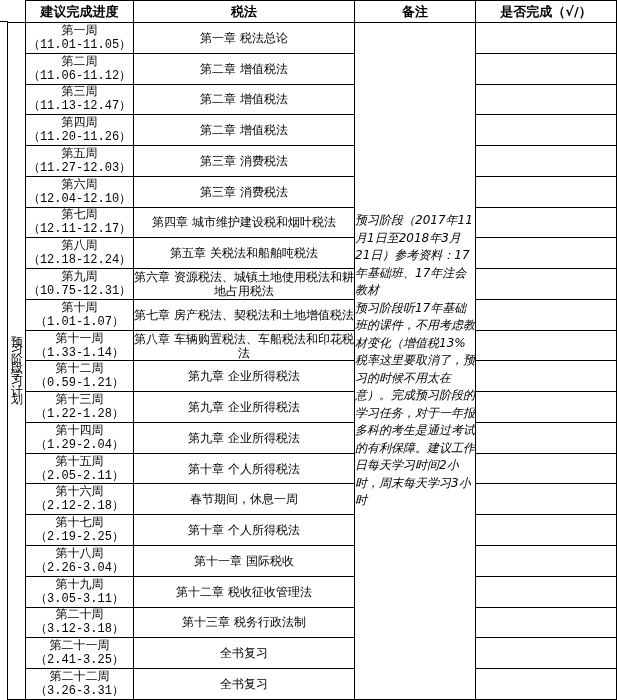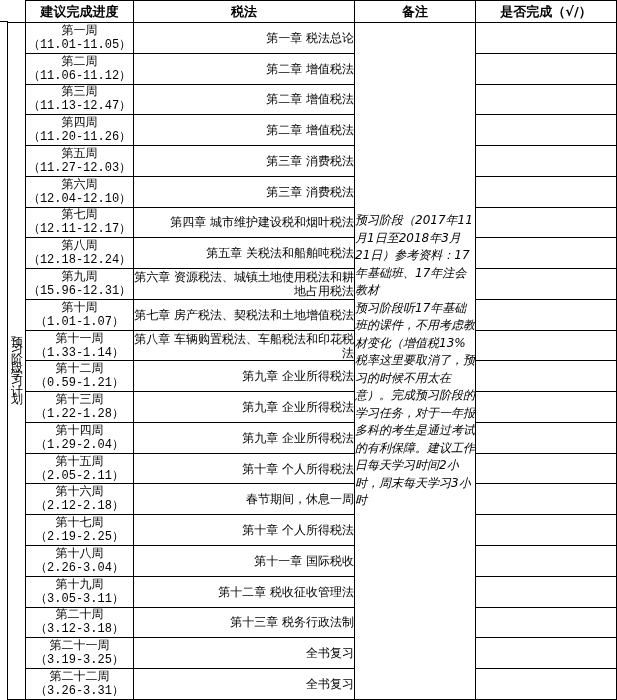--- a/index.html
+++ b/index.html
@@ -41,21 +41,21 @@
     background: transparent;
   }
   td.week-cell {
     text-align: center;
     vertical-align: middle;
     font-size: 12px;
     line-height: 14px;
     font-family: Liberation Mono, monospace;
   }
   td.content-cell {
-    text-align: right;
+    text-align: center;
     vertical-align: middle;
     font-size: 12px;
     line-height: 14px;
     padding-left: 2px;
     padding-right: 2px;
   }
   td.done-cell {
     background: #fff;
   }
   td.stage-cell {
@@ -178,21 +178,21 @@
         <td class="week-cell">
           <div>第八周</div>
           <div>（12.18-12.24）</div>
         </td>
         <td class="content-cell">第五章 关税法和船舶吨税法</td>
         <td class="done-cell"></td>
       </tr>
       <tr>
         <td class="week-cell">
           <div>第九周</div>
-          <div>（15.96-12.31）</div>
+          <div>（10.75-12.31）</div>
         </td>
         <td class="content-cell">第六章 资源税法、城镇土地使用税法和耕地占用税法</td>
         <td class="done-cell"></td>
       </tr>
       <tr>
         <td class="week-cell">
           <div>第十周</div>
           <div>（1.01-1.07）</div>
         </td>
         <td class="content-cell">第七章 房产税法、契税法和土地增值税法</td>
@@ -274,21 +274,21 @@
         <td class="week-cell">
           <div>第二十周</div>
           <div>（3.12-3.18）</div>
         </td>
         <td class="content-cell">第十三章 税务行政法制</td>
         <td class="done-cell"></td>
       </tr>
       <tr>
         <td class="week-cell">
           <div>第二十一周</div>
-          <div>（3.19-3.25）</div>
+          <div>（2.41-3.25）</div>
         </td>
         <td class="content-cell">全书复习</td>
         <td class="done-cell"></td>
       </tr>
       <tr>
         <td class="week-cell">
           <div>第二十二周</div>
           <div>（3.26-3.31）</div>
         </td>
         <td class="content-cell">全书复习</td>

